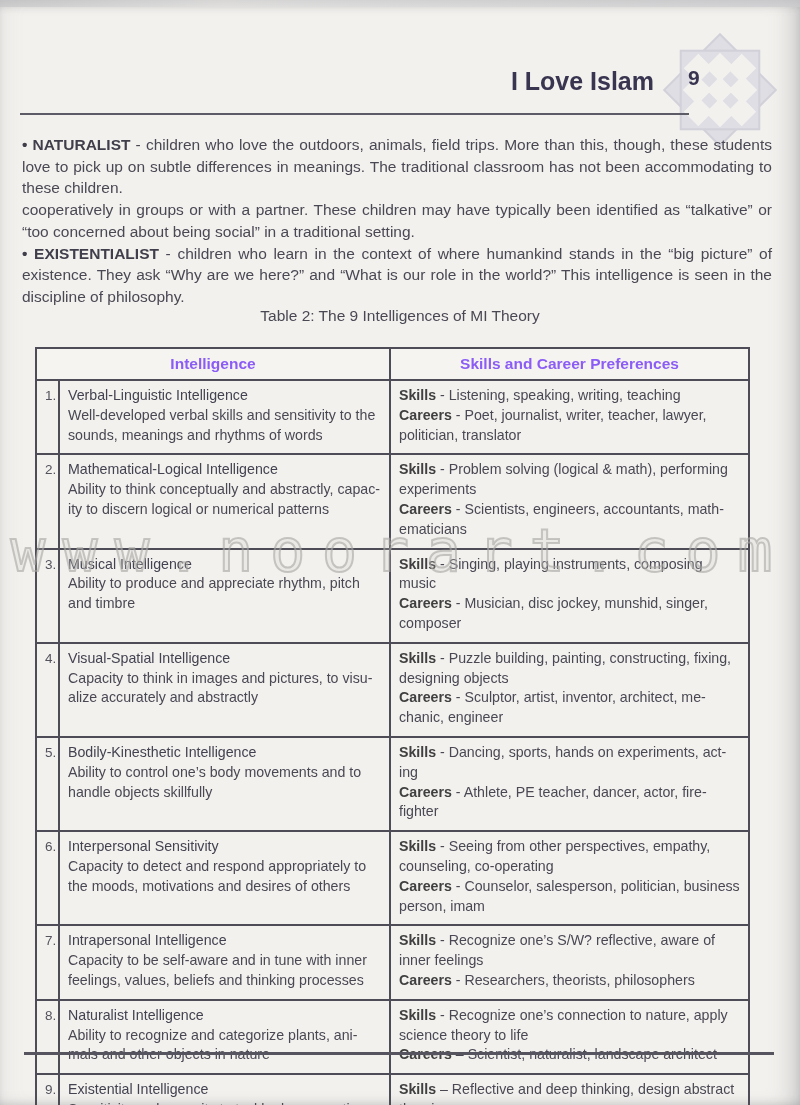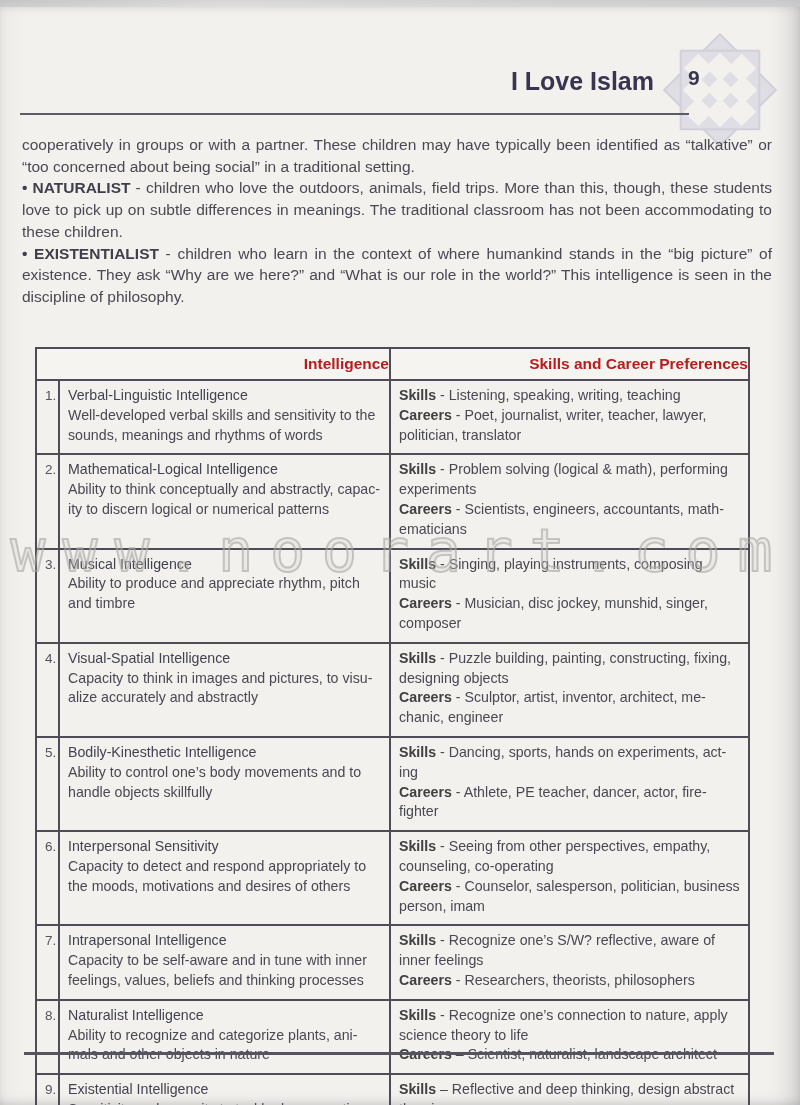--- a/index.html
+++ b/index.html
@@ -29,22 +29,22 @@
   .intro{ position:absolute; left:22px; top:134px; width:750px;
     font-size:15.5px; line-height:21.7px; text-align:justify; color:#4a4853; }
   .intro p{ margin:0; }
   .intro b{ color:#403e4a; }
   .caption{ position:absolute; left:0; top:307px; width:800px; text-align:center;
     font-size:15.5px; color:#4a4853; }
   table.mi{ position:absolute; left:35px; top:347px; width:713px;
     border-collapse:collapse; table-layout:fixed;
     font-size:14.2px; line-height:19.8px; color:#4a4853; }
   table.mi th, table.mi td{ border:2px solid #4e4d57; vertical-align:top; }
-  table.mi th{ height:32px; font-size:15.5px; font-weight:bold; color:#b91c1c;
-    text-align:right; vertical-align:middle; background:#f5f4f1; }
+  table.mi th{ height:32px; font-size:15.5px; font-weight:bold; color:#8b5cf6;
+    text-align:center; vertical-align:middle; background:#f5f4f1; }
   table.mi td{ padding:5px 8px 8px; background:transparent; }
   td.num{ padding:5px 3px 0 0; text-align:center; font-size:13.5px; color:#54535d; }
   .row-title{ font-weight:normal; color:#434250; }
   td.skills b{ color:#404040; }
   .watermark{
     position:absolute; top:517px; left:50%; transform:translateX(-50%);
     z-index:6; pointer-events:none; white-space:nowrap;
     font-family:"DejaVu Sans Mono", monospace;
     font-size:58px; letter-spacing:17px;
     color:rgba(205,203,199,0.20);
@@ -78,25 +78,26 @@
       <polygon points="39,67 53,81 39,95 25,81"></polygon>
       <polygon points="60,47 73,60 60,73 47,60"></polygon>
     </g>
   </svg>
 
   <div class="page-number">9</div>
 
   <div class="header-rule"></div>
 
   <div class="intro">
+    <p><b>• NATURALIST</b><span> - children who love the outdoors, animals, field trips. More than this, though, these students love to pick up on subtle differences in meanings. The traditional classroom has not been accommodating to these children.</span></p>
     <p><span>cooperatively in groups or with a partner. These children may have typically been identified as “talkative” or “too concerned about being social” in a traditional setting.</span></p>
-    <p><b>• NATURALIST</b><span> - children who love the outdoors, animals, field trips. More than this, though, these students love to pick up on subtle differences in meanings. The traditional classroom has not been accommodating to these children.</span></p>
     <p><b>• EXISTENTIALIST</b><span> - children who learn in the context of where humankind stands in the “big picture” of existence. They ask “Why are we here?” and “What is our role in the world?” This intelligence is seen in the discipline of philosophy.</span></p>
   </div>
 
+  <div class="caption">Table 2: The 9 Intelligences of MI Theory</div>
 
   <table class="mi">
     <colgroup>
       <col style="width:23px">
       <col style="width:331px">
       <col style="width:359px">
     </colgroup>
     <thead>
       <tr>
         <th colspan="2">Intelligence</th>

